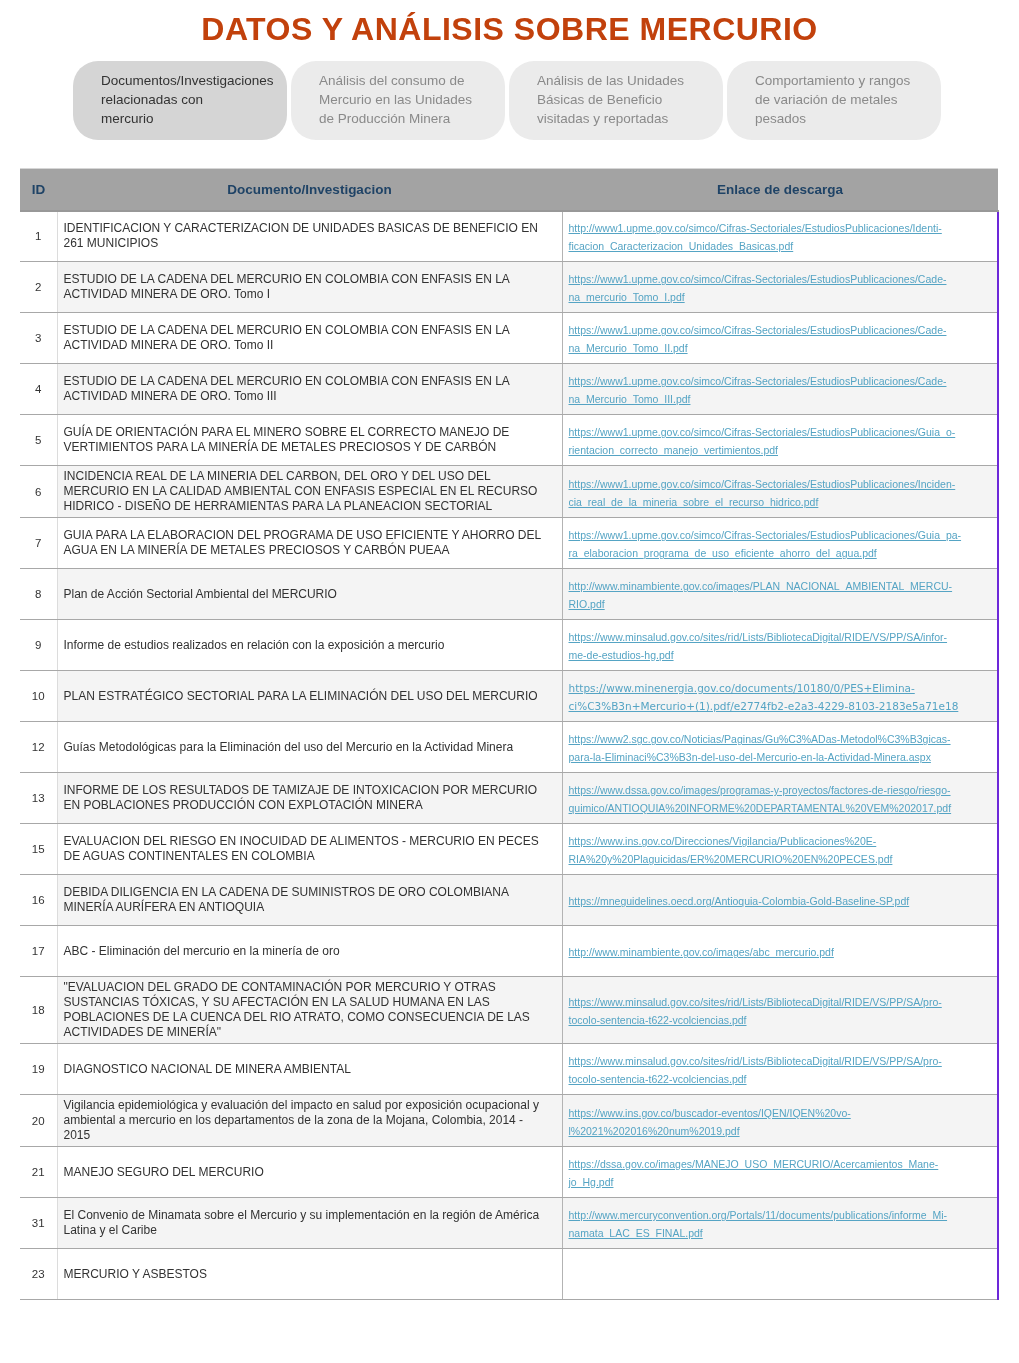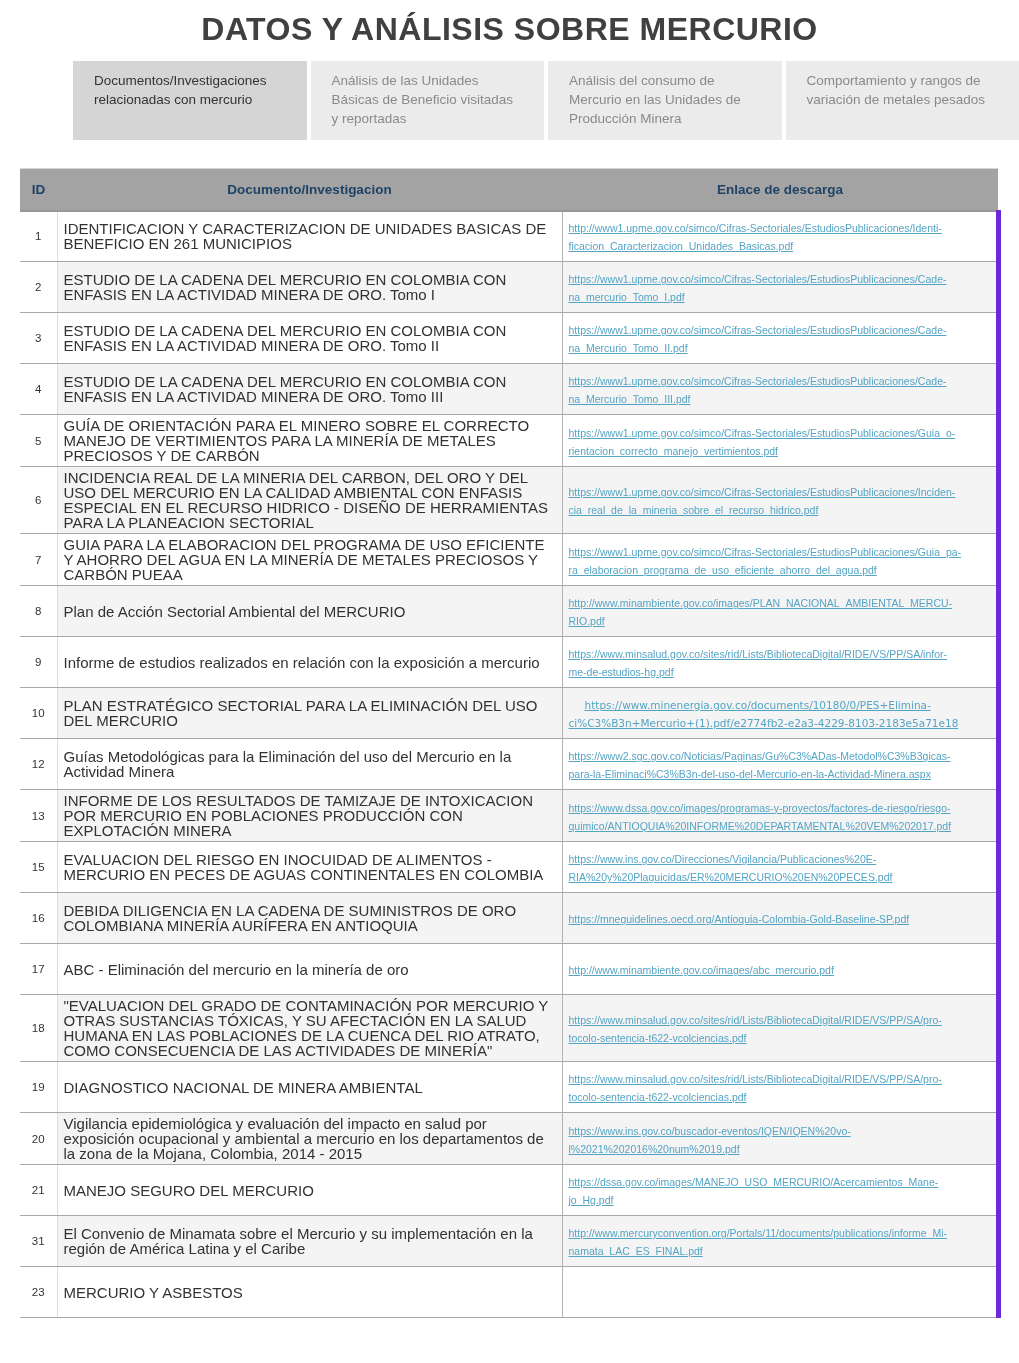--- a/index.html
+++ b/index.html
@@ -11,37 +11,38 @@
     background: #ffffff;
     font-family: "Liberation Sans", sans-serif;
   }
   .page-title {
     margin: 10px 0 0 0;
     text-align: center;
     font-size: 32px;
     line-height: 38px;
     font-weight: bold;
     letter-spacing: 0.5px;
-    color: #404040;
+    color: #c2410c;
   }
   .tabs {
     display: flex;
     gap: 4px;
     margin: 13px 0 0 73px;
   }
   .tab {
-    width: 234px;
+    width: 214px;
     min-height: 69px;
     box-sizing: border-box;
-    padding: 11px 21px;
+    padding: 11px 28px;
     background: #ebebeb;
     color: #8a8a8a;
     font-size: 13.5px;
     line-height: 1.4;
     cursor: pointer;
+    border-radius: 25px;
   }
   .tab.active {
     background: #d5d5d5;
     color: #333333;
   }
   table.docs {
     margin: 28px 0 0 20px;
     width: 978px;
     border-collapse: collapse;
     table-layout: fixed;
@@ -70,59 +71,58 @@
     background: #f4f4f4;
   }
   .cell-id {
     text-align: center;
     font-size: 11.5px;
     color: #333333;
   }
   .cell-doc {
     border-left: 1px solid #dcdcdc;
     padding: 3px 10px 3px 6px;
-    font-size: 15px;
+    font-size: 12px;
     line-height: 15px;
     color: #323232;
   }
   .cell-link {
     border-left: 1px solid #b3b3b3;
-    border-right: 5px solid #6d28d9;
+    border-right: 2px solid #6d28d9;
     padding: 3px 6px;
   }
   a.link {
     color: #55a4c4;
     font-size: 10.5px;
     line-height: 15px;
     text-decoration: underline;
     white-space: pre-line;
     word-break: break-all;
     cursor: pointer;
   }
   
   .docs tbody tr:nth-child(10) a.link {
     font-family: "DejaVu Sans", sans-serif;
     font-size: 10.5px;
-    margin-left: 16px;
   }
 </style>
 </head>
 <body>
 
 <h1 class="page-title">DATOS Y ANÁLISIS SOBRE MERCURIO</h1>
 
 <div class="tabs">
     <div class="tab active">
     <span class="tab-label">Documentos/Investigaciones relacionadas con mercurio</span>
   </div>
     <div class="tab">
+    <span class="tab-label">Análisis del consumo de Mercurio en las Unidades de Producción Minera</span>
+  </div>
+    <div class="tab">
     <span class="tab-label">Análisis de las Unidades Básicas de Beneficio visitadas y reportadas</span>
-  </div>
-    <div class="tab">
-    <span class="tab-label">Análisis del consumo de Mercurio en las Unidades de Producción Minera</span>
   </div>
     <div class="tab">
     <span class="tab-label">Comportamiento y rangos de variación de metales pesados</span>
   </div>
   </div>
 
 <table class="docs">
   <colgroup>
     <col class="c-id">
       <col class="c-doc">

